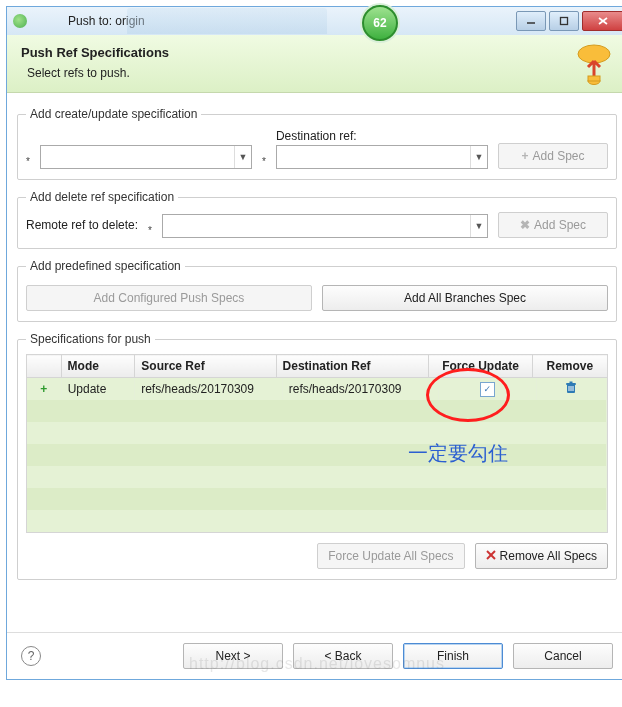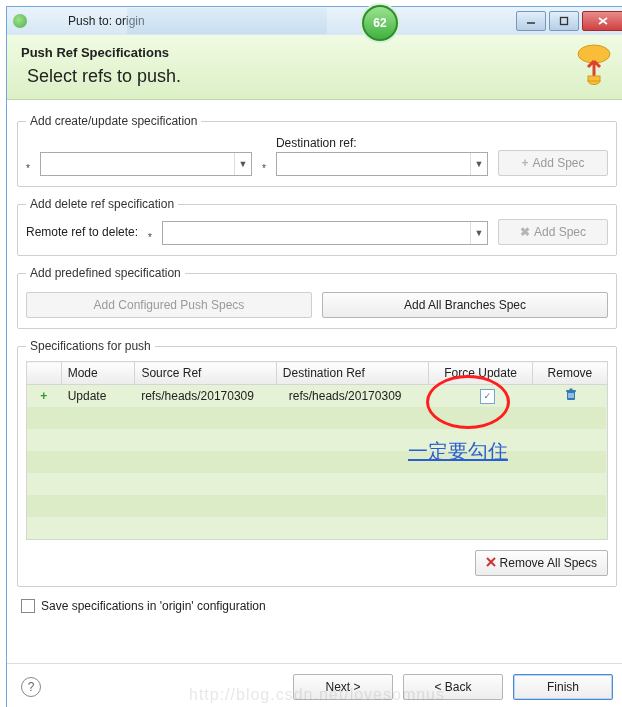--- a/index.html
+++ b/index.html
@@ -10,42 +10,42 @@
   .titlebar .title-text{font-size:12px;font-weight:400;margin-left:35px;}
   .titlebar .bg-ghost{position:absolute;left:120px;top:1px;height:26px;width:200px;background:linear-gradient(#cfe3f3,#b8d3ea);opacity:.45;border-top-left-radius:3px;border-top-right-radius:3px;}
   .winbtns{margin-left:auto;display:flex;gap:3px;padding-right:3px;}
   .winbtn{width:28px;height:18px;border:1px solid #7a98b6;border-radius:2px;display:flex;align-items:center;justify-content:center;font-size:10px;font-family:sans-serif;}
   .winbtn.min{background:linear-gradient(#e0eefb,#b7cfe6);}
   .winbtn.max{background:linear-gradient(#e0eefb,#b7cfe6);}
   .winbtn.close{background:linear-gradient(#e98b8b,#cf4141);width:40px;border-color:#a02d2d;color:#fff;}
   .badge62{position:absolute;left:355px;top:-2px;width:32px;height:32px;border-radius:50%;background:linear-gradient(#9ee28f,#3fb13f);border:2px solid #2d8e2d;display:flex;align-items:center;justify-content:center;color:#fff;font-size:12px;font-weight:bold;box-shadow:0 0 0 2px #d9efd9;z-index:5;}
   .hdr{padding:10px 14px 12px 14px;background:linear-gradient(#f0fbe2,#dcf0c6);border-bottom:1px solid #c5d8ad;position:relative;}
   .hdr h1{margin:0;font-size:13px;font-weight:bold;}
-  .hdr p{margin:6px 0 0 6px;font-size:18px;}
+  .hdr p{margin:6px 0 0 6px;font-size:12px;}
   .hdr-icon{position:absolute;right:12px;top:8px;width:42px;height:44px;}
   
   .body{padding:8px 10px 6px 10px;}
   fieldset{border:1px solid #cfcfcf;border-radius:2px;margin:6px 0 10px 0;padding:8px 8px 10px 8px;}
   legend{padding:0 4px;font-size:12px;color:#333;}
   .row{display:flex;align-items:flex-end;gap:10px;}
   .col{display:flex;flex-direction:column;gap:2px;}
   .combo{height:22px;border:1px solid #aaa;background:#fff;display:flex;align-items:center;justify-content:flex-end;}
   .combo .arrow{width:16px;height:100%;display:flex;align-items:center;justify-content:center;color:#555;font-size:9px;border-left:1px solid #ddd;}
   .btn{height:24px;min-width:88px;border:1px solid #b5b5b5;border-radius:2px;background:linear-gradient(#fdfdfd,#ededed);display:inline-flex;align-items:center;justify-content:center;gap:4px;padding:0 10px;font-size:12px;cursor:default;}
   .btn.disabled{color:#9a9a9a;border-color:#cfcfcf;background:#f5f5f5;}
   .btn.primary{border:1px solid #4c8bd4;box-shadow:inset 0 0 0 1px #b8d4f0;align-items:center;}
   .btn .ico{font-weight:bold;font-size:12px;}
   .ico.gray{color:#b5b5b5;}
   .assist{font-size:10px;color:#444;align-self:flex-end;padding-bottom:2px;}
   .lbl{font-size:12px;}
   .specbtns{display:flex;gap:10px;justify-content:space-between;margin-top:4px;}
   .specbtns .btn{flex:1;min-width:0;}
   
   .table{width:100%;border-collapse:collapse;}
-  .table th{background:linear-gradient(#fdfdfd,#ececec);border:1px solid #d5d5d5;height:22px;font-weight:400;font-size:12px;text-align:left;padding:0 6px;}
+  .table th{background:linear-gradient(#fdfdfd,#ececec);border:1px solid #d5d5d5;height:22px;font-weight:700;font-size:12px;text-align:left;padding:0 6px;}
   .table th.center{text-align:center;}
   .table td{border-right:1px solid #e5f0d8;height:22px;font-size:12px;padding:0 6px;background:#e5f2d5;}
   .table td.center{text-align:center;}
   .table tr.alt td{background:#dcecc7;}
   .plus{color:#2e9a2e;font-weight:bold;}
   .chk{width:13px;height:13px;border:1px solid #78a6d0;background:#fff;display:inline-flex;align-items:center;justify-content:center;font-size:9px;color:#3c78b4;}
   .trash-ico{display:inline-block;vertical-align:middle;}
   .table-wrap{border:1px solid #d5d5d5;border-top:none;}
   .bottombtns{display:flex;gap:10px;justify-content:flex-end;margin-top:10px;}
   .saveline{display:flex;align-items:center;gap:6px;padding:2px 6px 8px 4px;}
@@ -211,54 +211,56 @@
                   <td colspan="6"></td>
                 </tr>
           <tr>
                   <td colspan="6"></td>
                 </tr>
         </tbody>
       </table>
       </div>
 
       <div class="redcircle" style="width:78px;height:48px;left:408px;top:22px;"></div>
-      <div class="bluetext" style="left:390px;top:85px;text-decoration:underline;">一定要勾住</div>
+      <div class="bluetext" style="left:390px;top:94px;">一定要勾住</div>
 
       <div class="bottombtns">
+        <div class="btn disabled">
+              <span>Force Update All Specs</span>
+            </div>
         <div class="btn">
           <span style="color:#c33;">
             <svg width="10" height="10">
                   <line x1="1" y1="1" x2="9" y2="9" stroke="#c33" stroke-width="2"></line>
                   <line x1="9" y1="1" x2="1" y2="9" stroke="#c33" stroke-width="2"></line>
                 </svg>
           </span>
           <span>Remove All Specs</span>
         </div>
       </div>
     </fieldset>
 
-    <div class="saveline">
-      <span class="chk" style="border-color:#888;color:#888;width:12px;height:12px;"></span>
-      <span>Save specifications in 'origin' configuration</span>
-    </div>
 
     <div style="height:36px;"></div>
   </div>
 
   <div class="footer">
     <div class="help">
           <span>?</span>
         </div>
     <div class="spacer"></div>
     <div class="btn">
           <span>Next &gt;</span>
         </div>
     <div class="btn">
           <span>&lt; Back</span>
         </div>
     <div class="btn primary">
           <span>Finish</span>
         </div>
+    <div class="btn">
+          <span>Cancel</span>
+        </div>
   </div>
 
   <div class="watermark">http://blog.csdn.net/lovesomnus</div>
 </div>
 </div>
 
 </body></html>

